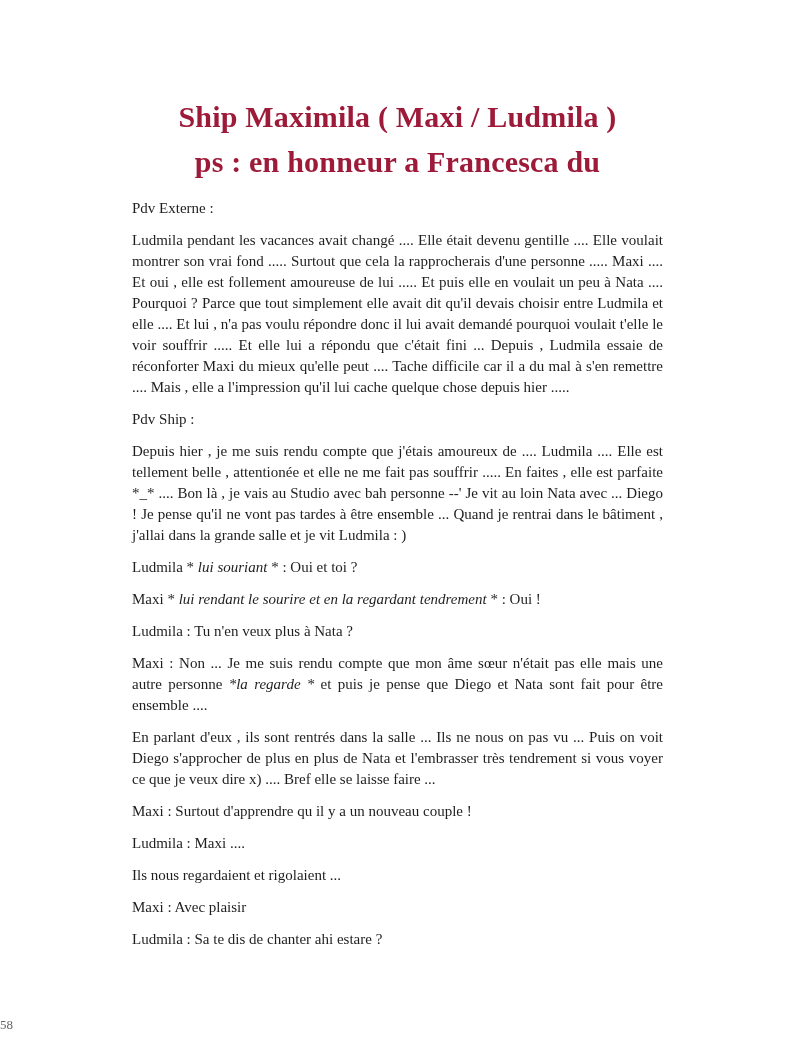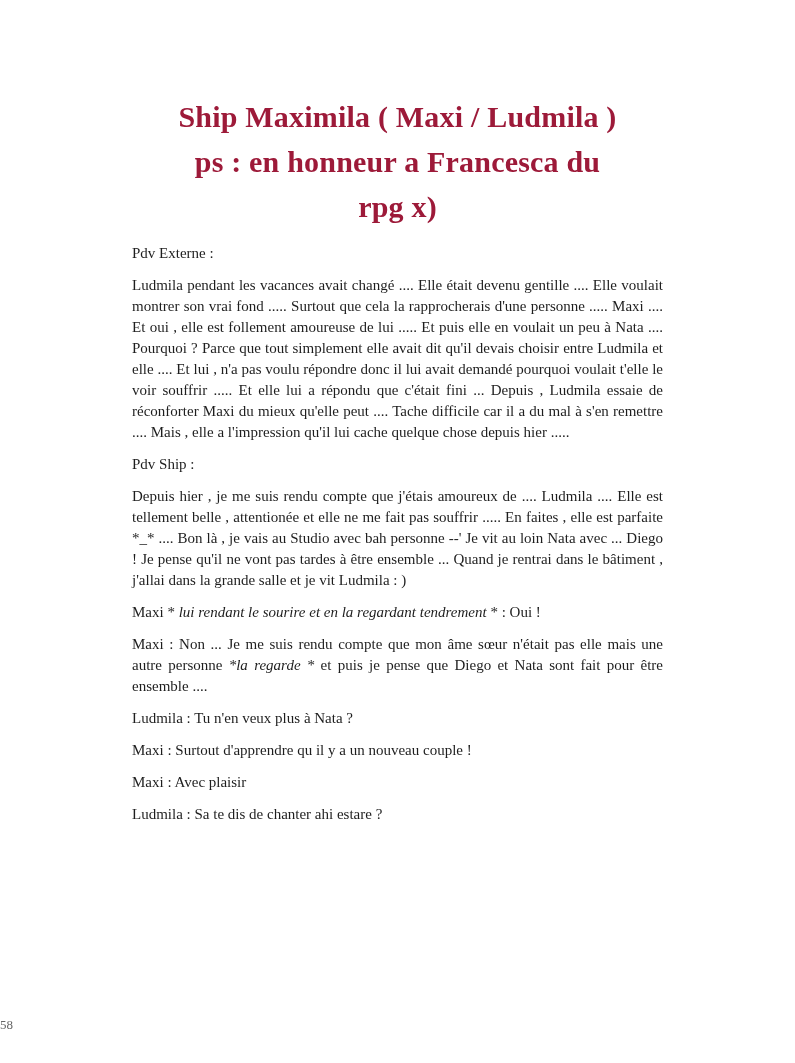--- a/index.html
+++ b/index.html
@@ -54,29 +54,32 @@
   }
 </style>
 </head>
 <body>
 
 <div class="page">
   <div class="content">
     <h1 class="title" style="color: rgb(157, 26, 57);">
       <div>Ship Maximila ( Maxi / Ludmila )</div>
       <div>ps : en honneur a Francesca du</div>
-      <div>rpg x)</div>
     </h1>
     <div class="body-text">
         <p class="para"><span>Pdv Externe :</span></p>
         <p class="para"><span>Ludmila pendant les vacances avait changé .... Elle était devenu gentille .... Elle voulait montrer son vrai fond ..... Surtout que cela la rapprocherais d'une personne ..... Maxi .... Et oui , elle est follement amoureuse de lui ..... Et puis elle en voulait un peu à Nata .... Pourquoi ? Parce que tout simplement elle avait dit qu'il devais choisir entre Ludmila et elle .... Et lui , n'a pas voulu répondre donc il lui avait demandé pourquoi voulait t'elle le voir souffrir ..... Et elle lui a répondu que c'était fini ... Depuis , Ludmila essaie de réconforter Maxi du mieux qu'elle peut .... Tache difficile car il a du mal à s'en remettre .... Mais , elle a l'impression qu'il lui cache quelque chose depuis hier .....</span></p>
         <p class="para"><span>Pdv Ship :</span></p>
         <p class="para"><span>Depuis hier , je me suis rendu compte que j'étais amoureux de .... Ludmila .... Elle est tellement belle , attentionée et elle ne me fait pas souffrir ..... En faites , elle est parfaite *_* .... Bon là , je vais au Studio avec bah personne --' Je vit au loin Nata avec ... Diego ! Je pense qu'il ne vont pas tardes à être ensemble ... Quand je rentrai dans le bâtiment , j'allai dans la grande salle et je vit Ludmila : )</span></p>
+        <p class="para"><span>Ludmila *</span><span class="italic"> lui souriant </span><span>* : Oui et toi ?</span></p>
         <p class="para"><span>Maxi *</span><span class="italic"> lui rendant le sourire et en la regardant tendrement </span><span>* : Oui !</span></p>
+        <p class="para"><span>Ludmila : Tu n'en veux plus à Nata ?</span></p>
         <p class="para"><span>Maxi : Non ... Je me suis rendu compte que mon âme sœur n'était pas elle mais une autre personne </span><span class="italic">*la regarde *</span><span> et puis je pense que Diego et Nata sont fait pour être ensemble ....</span></p>
-        <p class="para"><span>Ludmila : Tu n'en veux plus à Nata ?</span></p>
+        <p class="para"><span>En parlant d'eux , ils sont rentrés dans la salle ... Ils ne nous on pas vu ... Puis on voit Diego s'approcher de plus en plus de Nata et l'embrasser très tendrement si vous voyer ce que je veux dire x) .... Bref elle se laisse faire ...</span></p>
         <p class="para"><span>Maxi : Surtout d'apprendre qu il y a un nouveau couple !</span></p>
+        <p class="para"><span>Ludmila : Maxi ....</span></p>
+        <p class="para"><span>Ils nous regardaient et rigolaient ...</span></p>
         <p class="para"><span>Maxi : Avec plaisir</span></p>
         <p class="para"><span>Ludmila : Sa te dis de chanter ahi estare ?</span></p>
       </div>
   </div>
   <div class="page-number">58</div>
 </div>
 
 </body></html>

